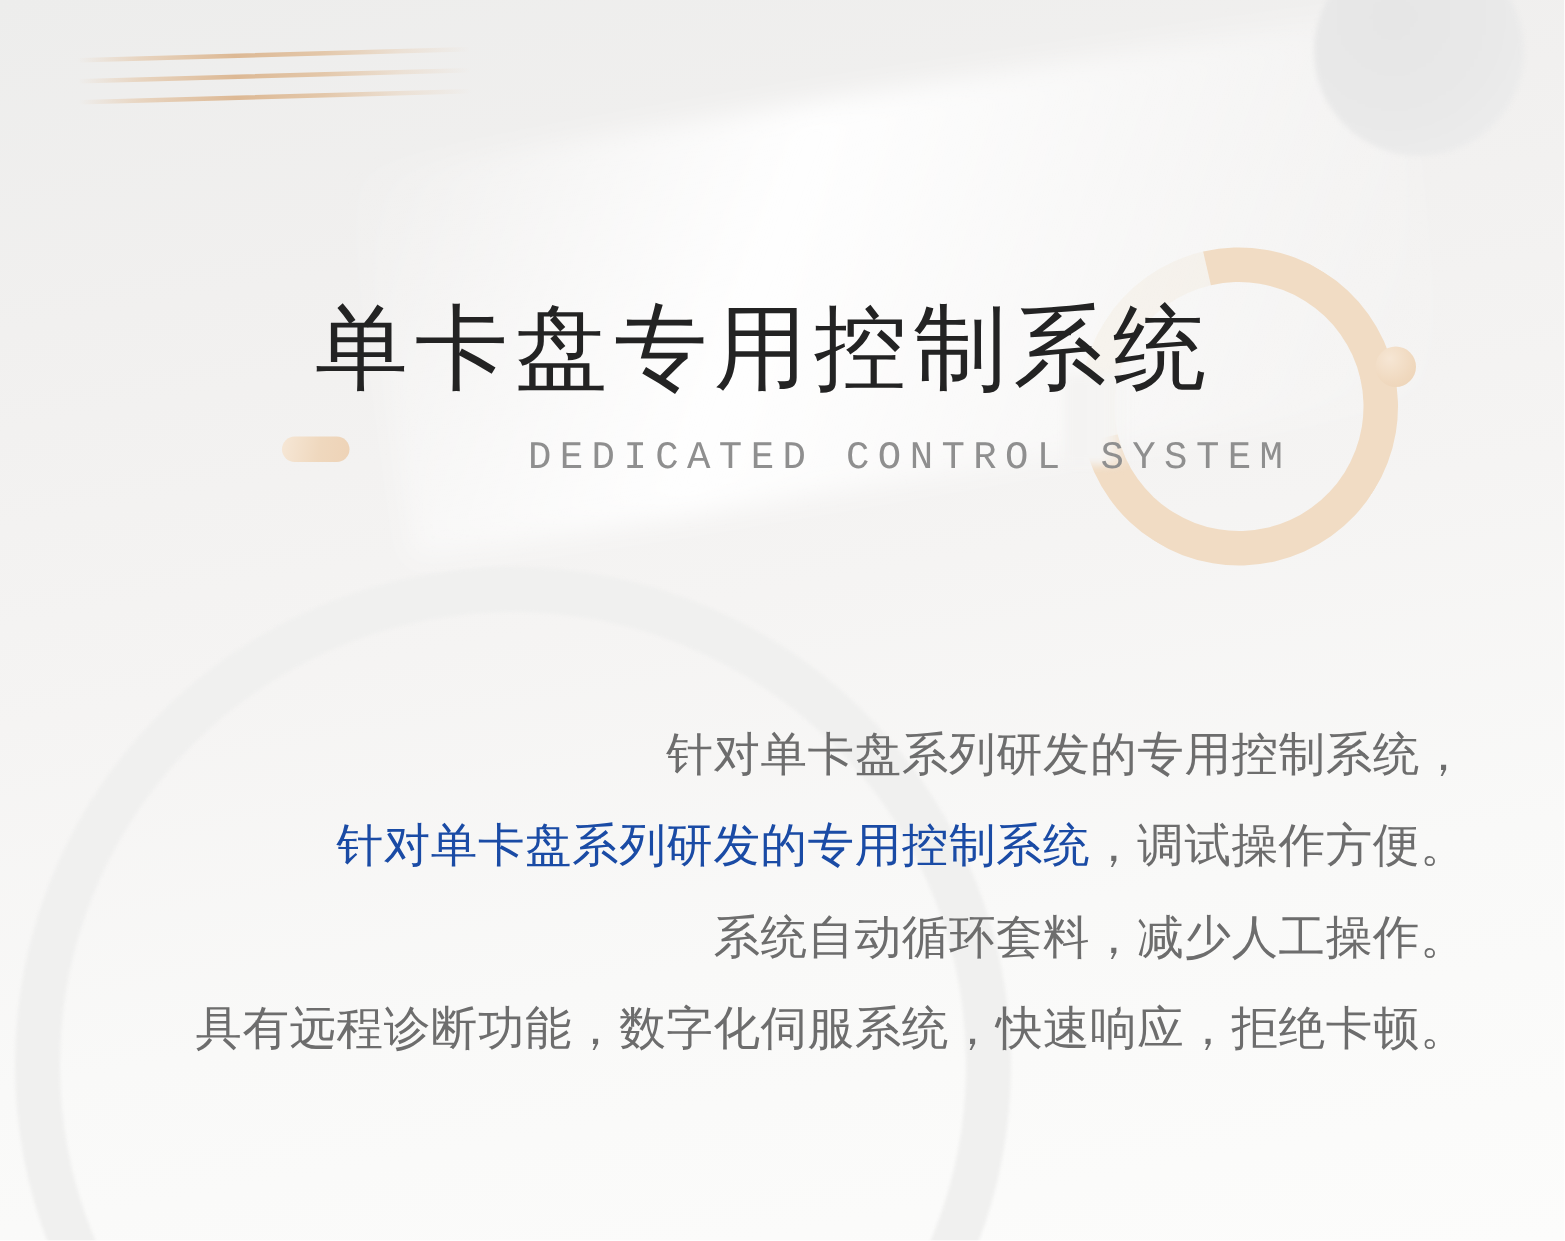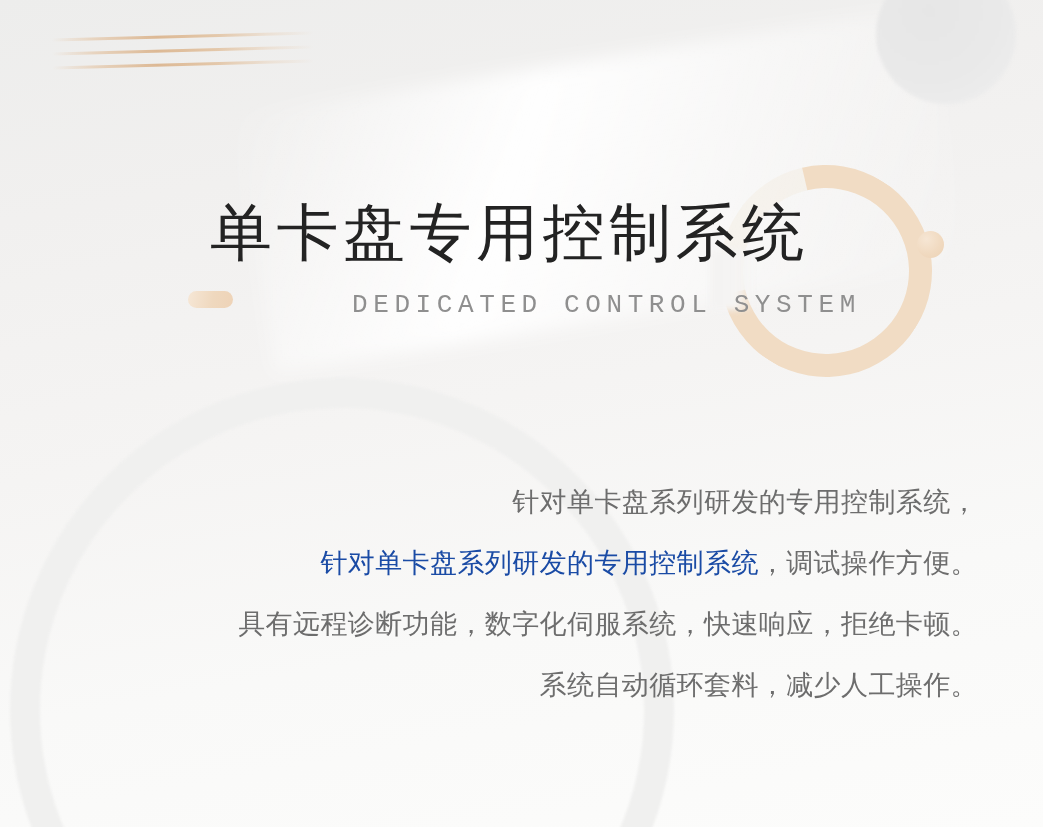--- a/index.html
+++ b/index.html
@@ -165,21 +165,21 @@
 
   
 
   .body-copy {
     position: absolute;
     left: 60px;
     top: 472px;
     width: 918px;
     text-align: right;
     font-family: Liberation Serif, serif;
-    font-size: 27px;
+    font-size: 31px;
     font-weight: 400;
     color: #6d6d6d;
     letter-spacing: 0.4px;
   }
   .body-line {
     height: 61px;
     line-height: 61px;
     white-space: nowrap;
   }
   .hl-blue {
@@ -214,20 +214,20 @@
   </div>
 
   <div class="body-copy">
     <div class="body-line">
       <span>针对单卡盘系列研发的专用控制系统，</span>
     </div>
     <div class="body-line">
       <span class="hl-blue">针对单卡盘系列研发的专用控制系统</span><span>，调试操作方便。</span>
     </div>
     <div class="body-line">
+      <span>系统自动循环套料，减少人工操作。</span>
+    </div>
+    <div class="body-line">
       <span>具有远程诊断功能，数字化伺服系统，快速响应，拒绝卡顿。</span>
     </div>
-    <div class="body-line">
-      <span>系统自动循环套料，减少人工操作。</span>
-    </div>
   </div>
 
 </div>
 
 </body></html>

